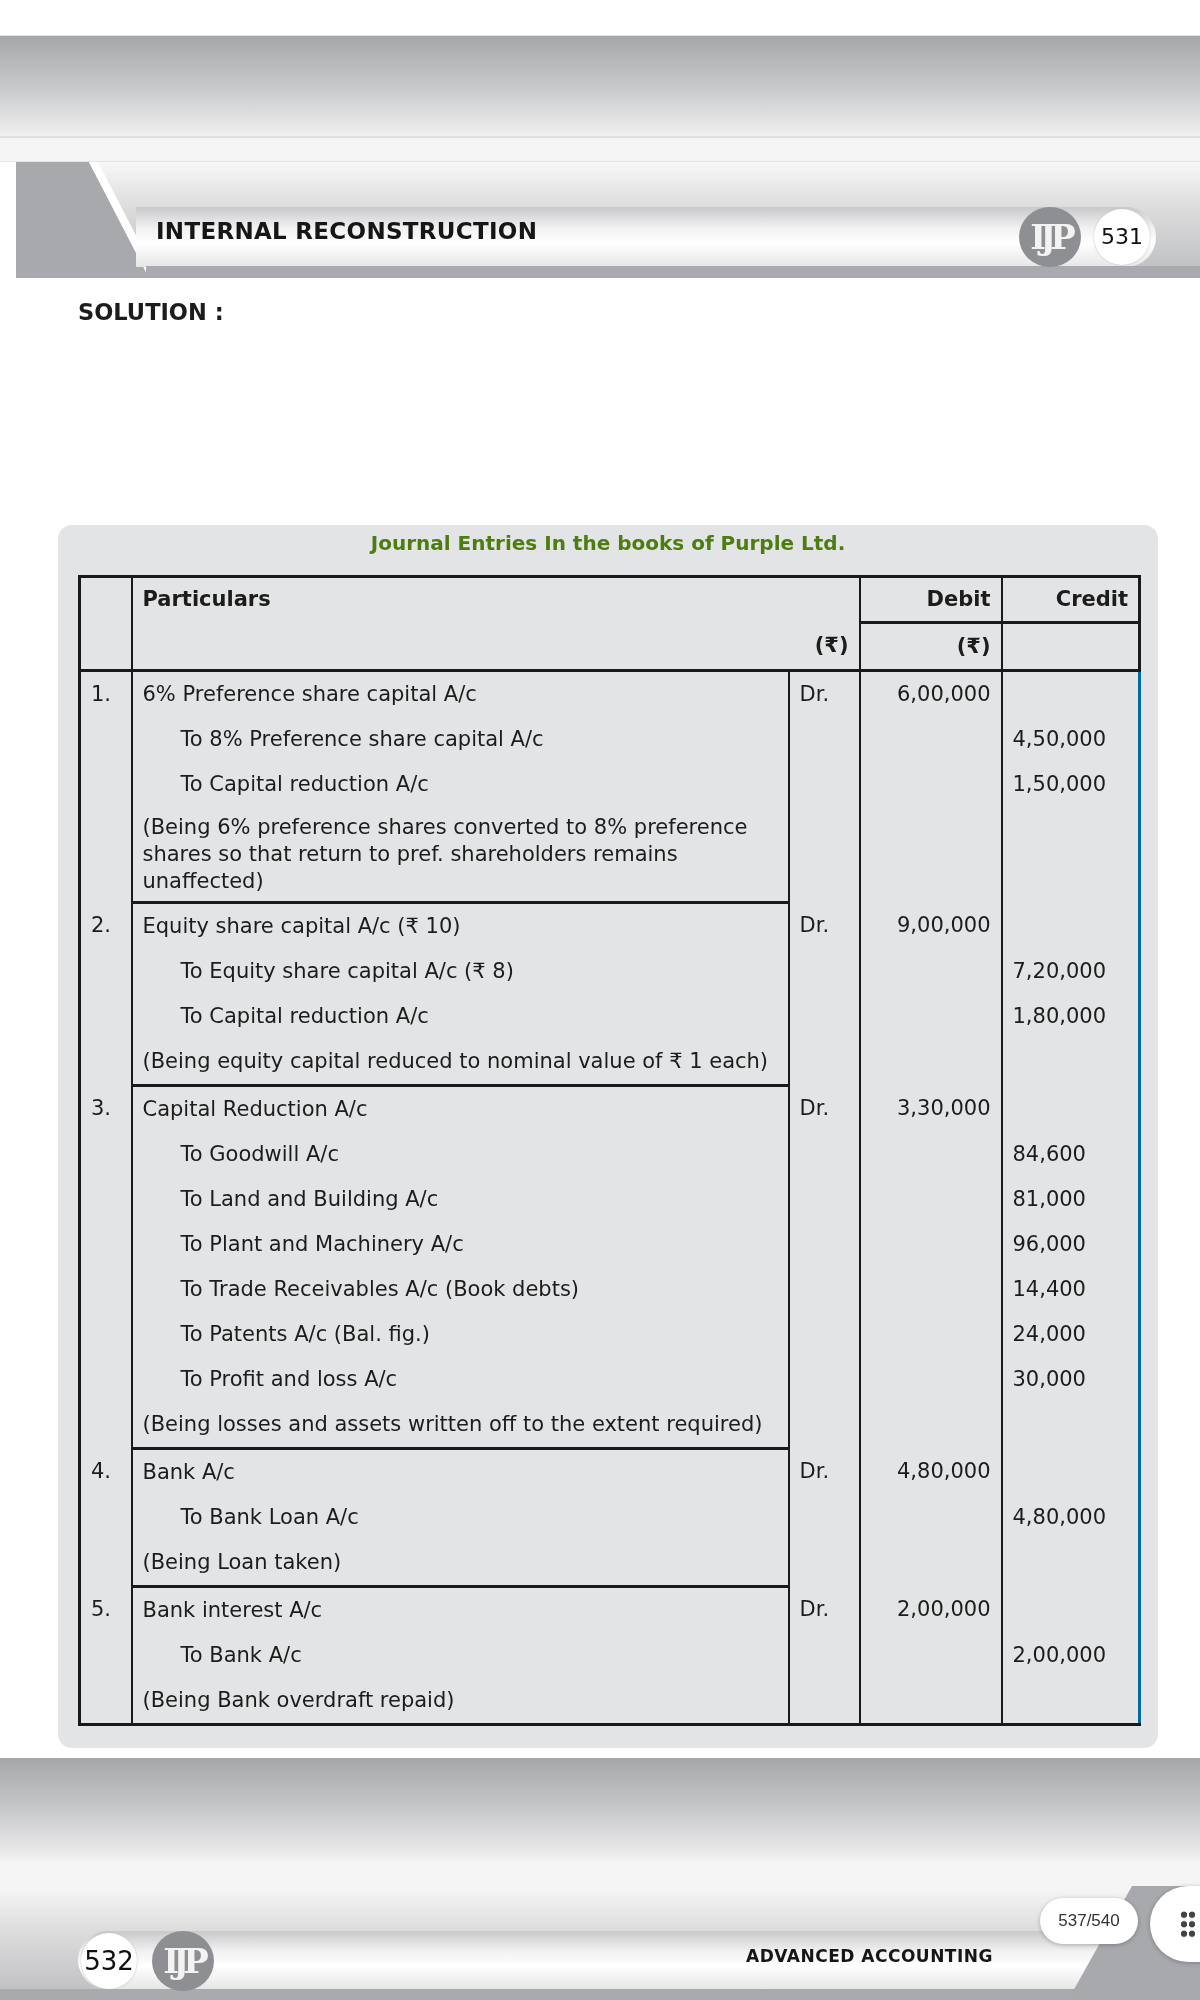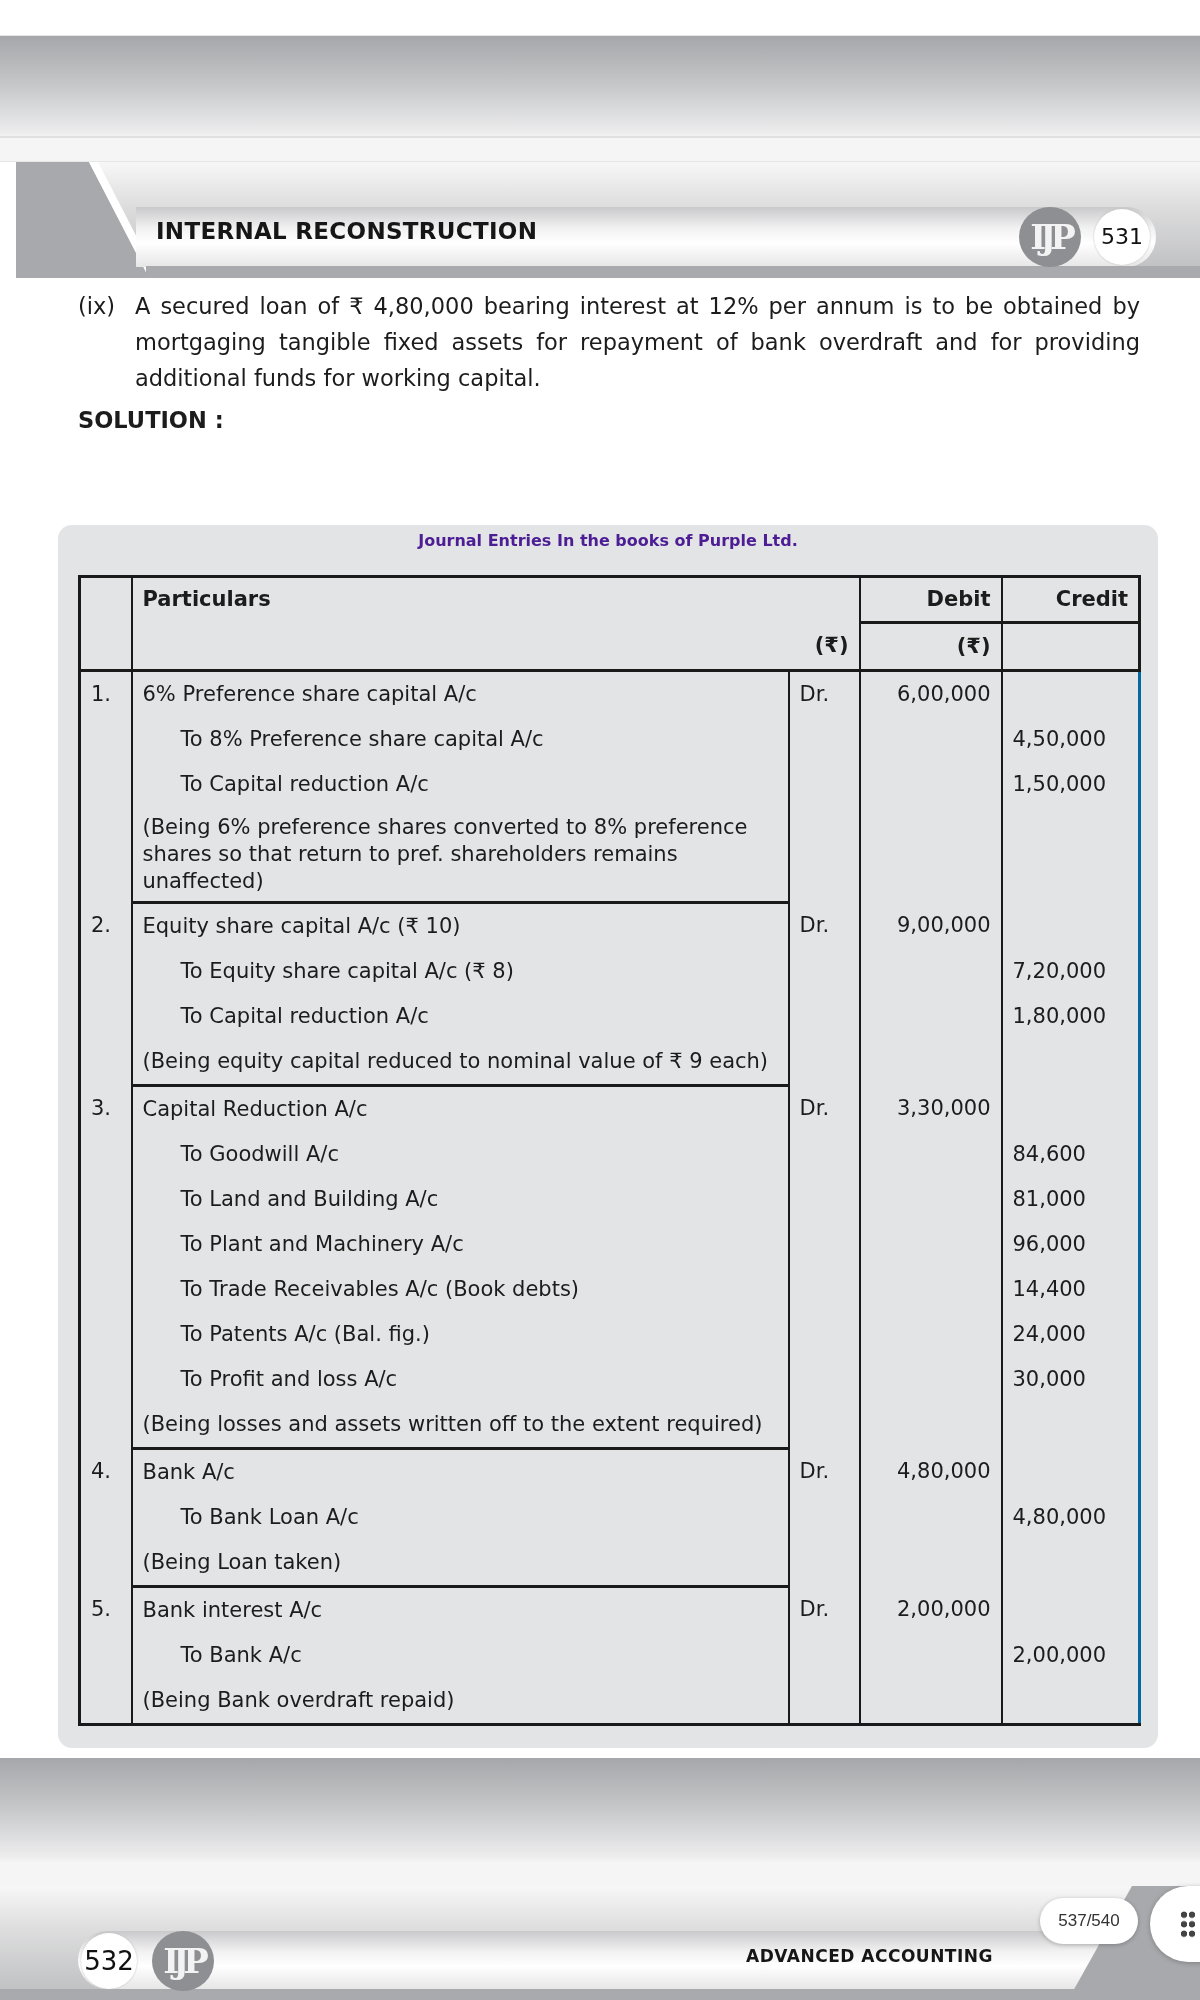--- a/index.html
+++ b/index.html
@@ -32,21 +32,21 @@
   
   .content { position: absolute; left: 78px; top: 288px; width: 1062px; font-size: 22.5px; line-height: 36px; color: #1c1c1c; }
   .item-ix { display: flex; }
   .item-ix .num { width: 57px; flex: none; }
   .item-ix .txt { flex: 1; text-align: justify; }
   .para { margin-top: 8px; text-align: justify; }
   .solution { margin-top: 6px; font-weight: bold; font-size: 22.5px; }
 
   
   .panel { position: absolute; left: 58px; top: 525px; width: 1100px; height: 1223px; background: #e3e4e5; border-radius: 14px; }
-  .panel-title { position: absolute; left: 0; top: 6px; width: 100%; text-align: center; font-size: 16px; font-weight: bold; color:#4c1d95; }
+  .panel-title { position: absolute; left: 0; top: 6px; width: 100%; text-align: center; font-size: 20px; font-weight: bold; color:#4d7c0f; }
 
   .jtable { position: absolute; left: 20px; top: 50px; width: 1060px; border-collapse: collapse; font-size: 21px; table-layout: fixed; color:#1c1c1c; }
   .jtable td, .jtable th { padding: 0 10px; vertical-align: top; }
   .jtable col.c-no { width: 52px; }
   .jtable col.c-part { width: 657px; }
   .jtable col.c-dr { width: 71px; }
   .jtable col.c-deb { width: 142px; }
   .jtable col.c-cr { width: 138px; }
 
   .hrow1 td { height: 43px; font-weight: bold; line-height: 43px; }
@@ -106,24 +106,20 @@
   <div class="hdr-slant"></div>
   <div class="hdr-slant-white"></div>
   <div class="hdr-pill"></div>
   <div class="hdr-bottom-bar"></div>
   <div class="hdr-title">INTERNAL RECONSTRUCTION</div>
   <div class="hdr-logo">IJP</div>
   <div class="hdr-pagenum">531</div>
 </div>
 
 <div class="content">
-  <div class="item-ix">
-    <span class="num">(ix)</span>
-    <span class="txt">A secured loan of ₹ 4,80,000 bearing interest at 12% per annum is to be obtained by mortgaging tangible fixed assets for repayment of bank overdraft and for providing additional funds for working capital.</span>
-  </div>
   <div class="solution">SOLUTION :</div>
 </div>
 
 <div class="panel">
   <div class="panel-title">Journal Entries In the books of Purple Ltd.</div>
 
   <table class="jtable">
     <colgroup>
       <col class="c-no">
         <col class="c-part">
@@ -191,21 +187,21 @@
       </tr>
       <tr>
         <td class="num-cell"></td>
         <td class="part-cell indent">To Capital reduction A/c</td>
         <td class="dr-cell"></td>
         <td class="deb-cell"></td>
         <td class="cr-cell">1,80,000</td>
       </tr>
       <tr>
         <td class="num-cell"></td>
-        <td class="part-cell">(Being equity capital reduced to nominal value of ₹ 9 each)</td>
+        <td class="part-cell">(Being equity capital reduced to nominal value of ₹ 1 each)</td>
         <td class="dr-cell"></td>
         <td class="deb-cell"></td>
         <td class="cr-cell"></td>
       </tr>
 
       <tr class="entry-first">
         <td class="num-cell">3.</td>
         <td class="part-cell">Capital Reduction A/c</td>
         <td class="dr-cell">Dr.</td>
         <td class="deb-cell">3,30,000</td>

